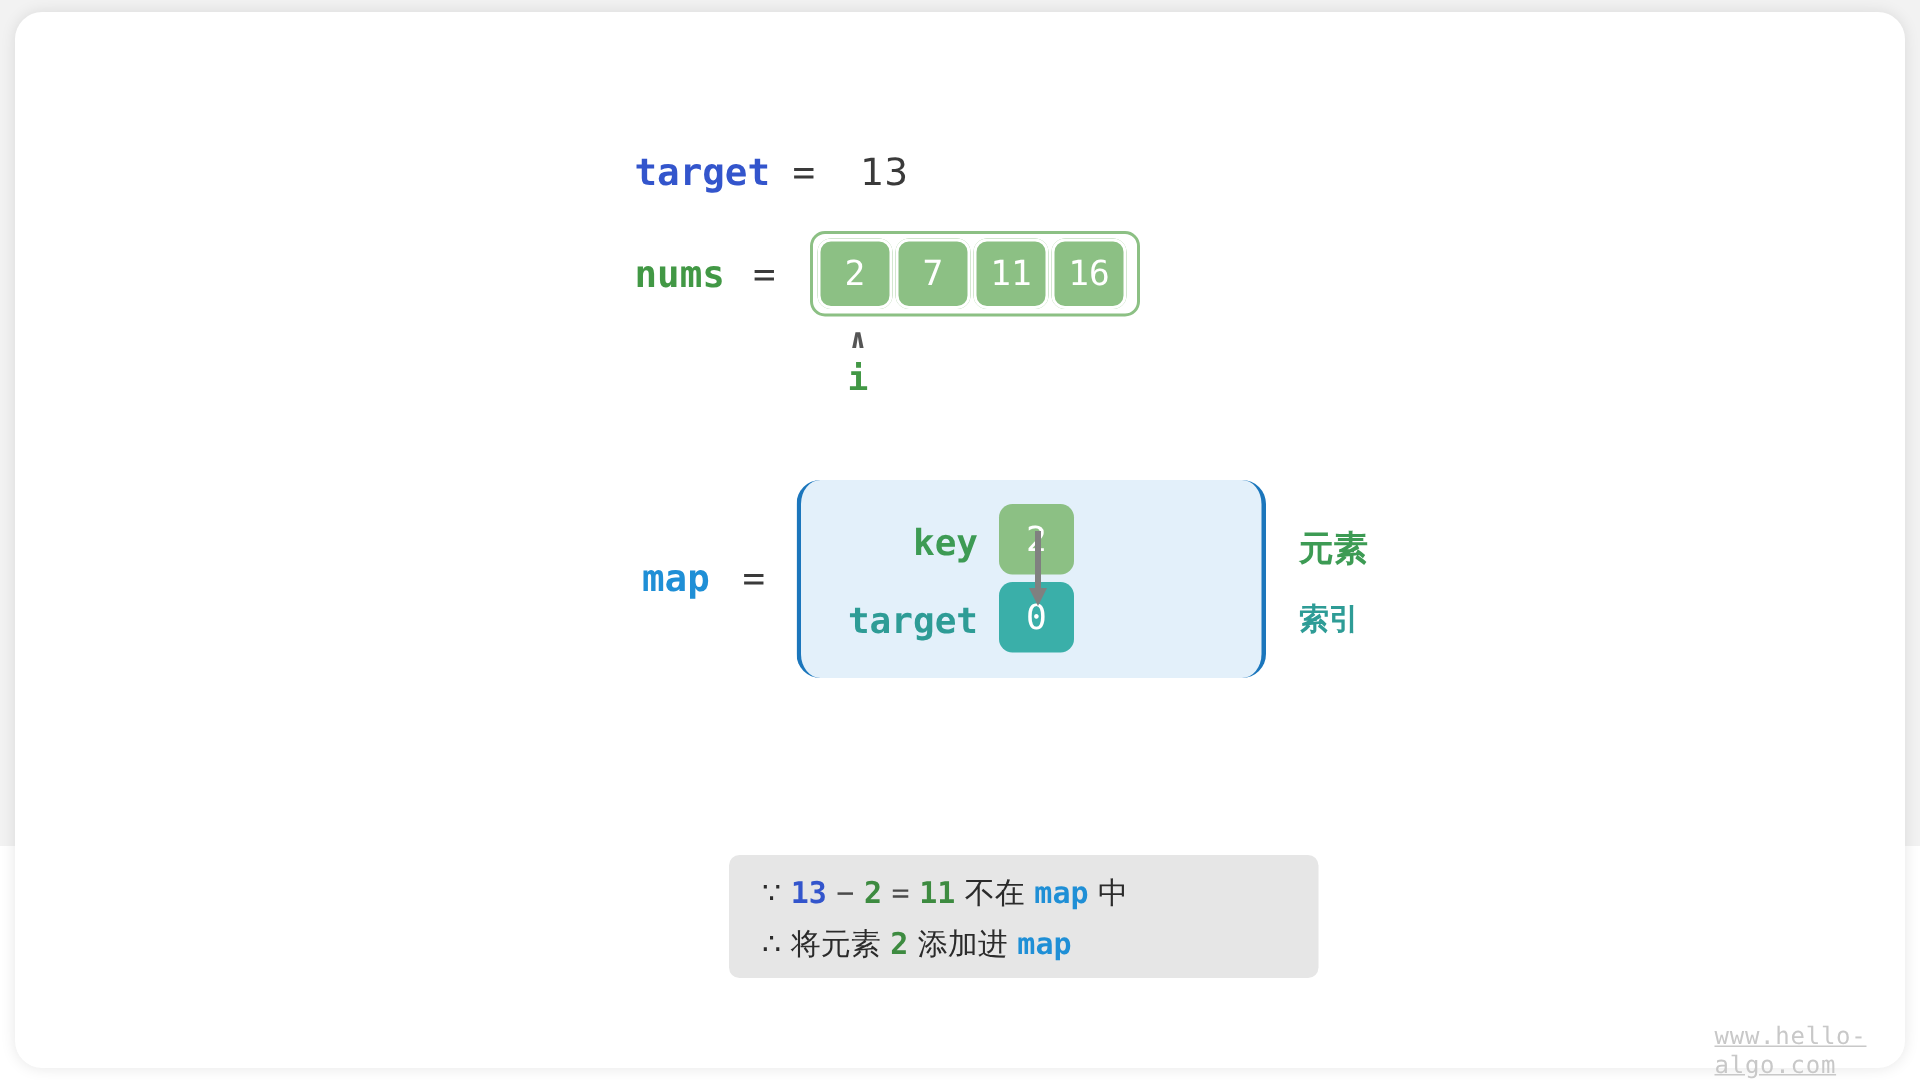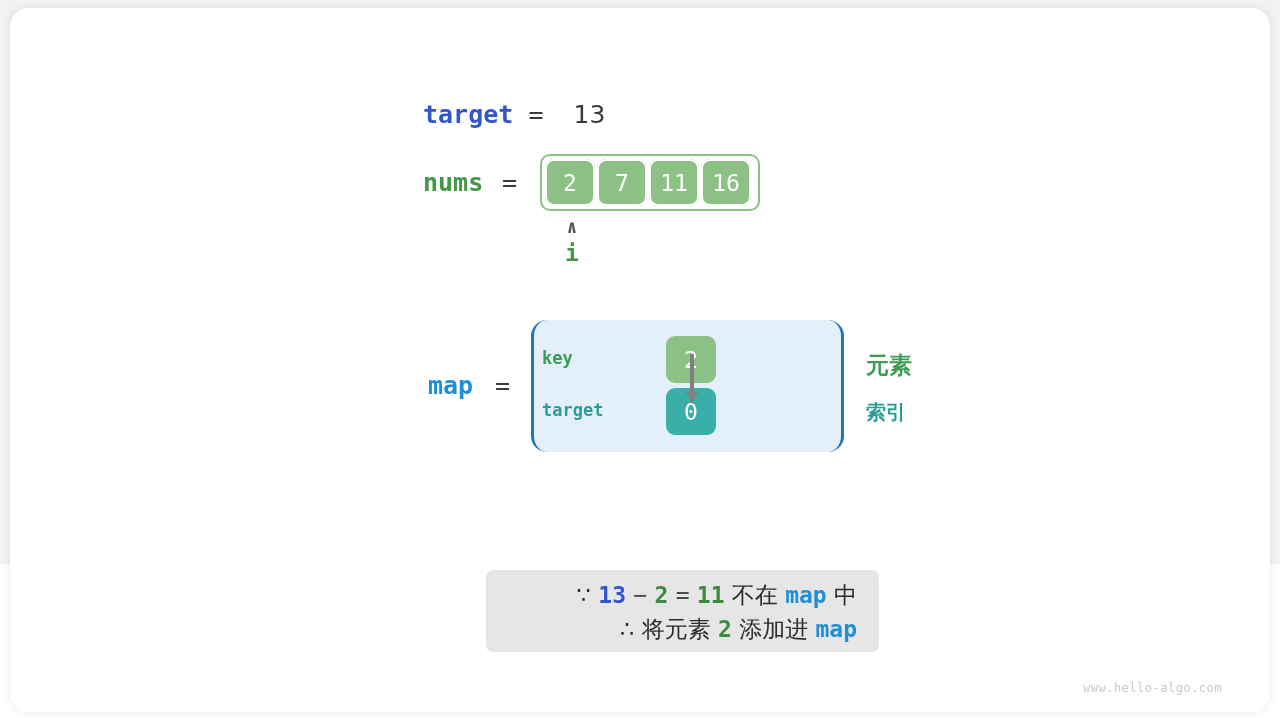--- a/index.html
+++ b/index.html
@@ -150,24 +150,24 @@
     width: calc(100% + 6px);
     height: 24px;
     background: #ffffff;
     z-index: 0;
   }
   #map-box::before { top: 34px; height: 0; }
   #map-box::after  { display: none; }
 
   .map-row-label {
     position: absolute;
-    font-size: 17px;
-    font-family: "DejaVu Sans Mono", "Liberation Mono", monospace;
-    font-weight: bold;
-    text-align: left;
+    font-size: 24px;
+    font-family: "DejaVu Sans Mono", "Liberation Mono", monospace;
+    font-weight: bold;
+    text-align: right;
     width: 110px;
   }
   #map-key-label   { left: 8px;  top: 28px;  color: #3d9b54; }
   #map-value-label { left: 8px;  top: 80px;  color: #2e9c96; }
 
   .map-cell {
     position: absolute;
     left: 132px;
     width: 50px;
     height: 47px;
@@ -222,47 +222,47 @@
     left: 476px;
     top: 562px;
     width: 393px;
     height: 82px;
     background: #e6e6e6;
     border-radius: 7px;
     box-sizing: border-box;
     padding: 8px 22px;
   }
   .concl-line {
-    font-size: 23px;
+    font-size: 20px;
     color: #2b2b2b;
     white-space: nowrap;
     line-height: 34px;
-    text-align: right;
   }
   .concl-line .sym {
     font-family: "DejaVu Sans", "Liberation Sans", sans-serif;
     color: #2b2b2b;
   }
   .num-blue  { color: #3355cc; font-weight: bold;
     font-family: "DejaVu Sans Mono", "Liberation Mono", monospace; }
   .num-green { color: #3d8b40; font-weight: bold;
     font-family: "DejaVu Sans Mono", "Liberation Mono", monospace; }
   .op        { color: #4a4a4a;
     font-family: "DejaVu Sans Mono", "Liberation Mono", monospace; }
   .kw-map    { color: #1f8fd6; font-weight: bold;
     font-family: "DejaVu Sans Mono", "Liberation Mono", monospace; }
 
   
   #watermark {
-    left: 1073px;
+    left: 1133px;
     top: 673px;
-    font-size: 12px;
+    font-size: 16px;
     color: #c8c8c8;
     font-family: "DejaVu Sans Mono", "Liberation Mono", monospace;
     letter-spacing: 0.5px;
+    text-decoration: underline;
   }
 </style>
 </head>
 <body>
 
 <div id="page">
   <div id="card">
 
     <div class="abs mono" id="target-row">
       <span class="var-name">target</span><span class="eq">&nbsp;</span><span class="eq">=</span><span class="eq">&nbsp;&nbsp;</span><span class="val">13</span>

